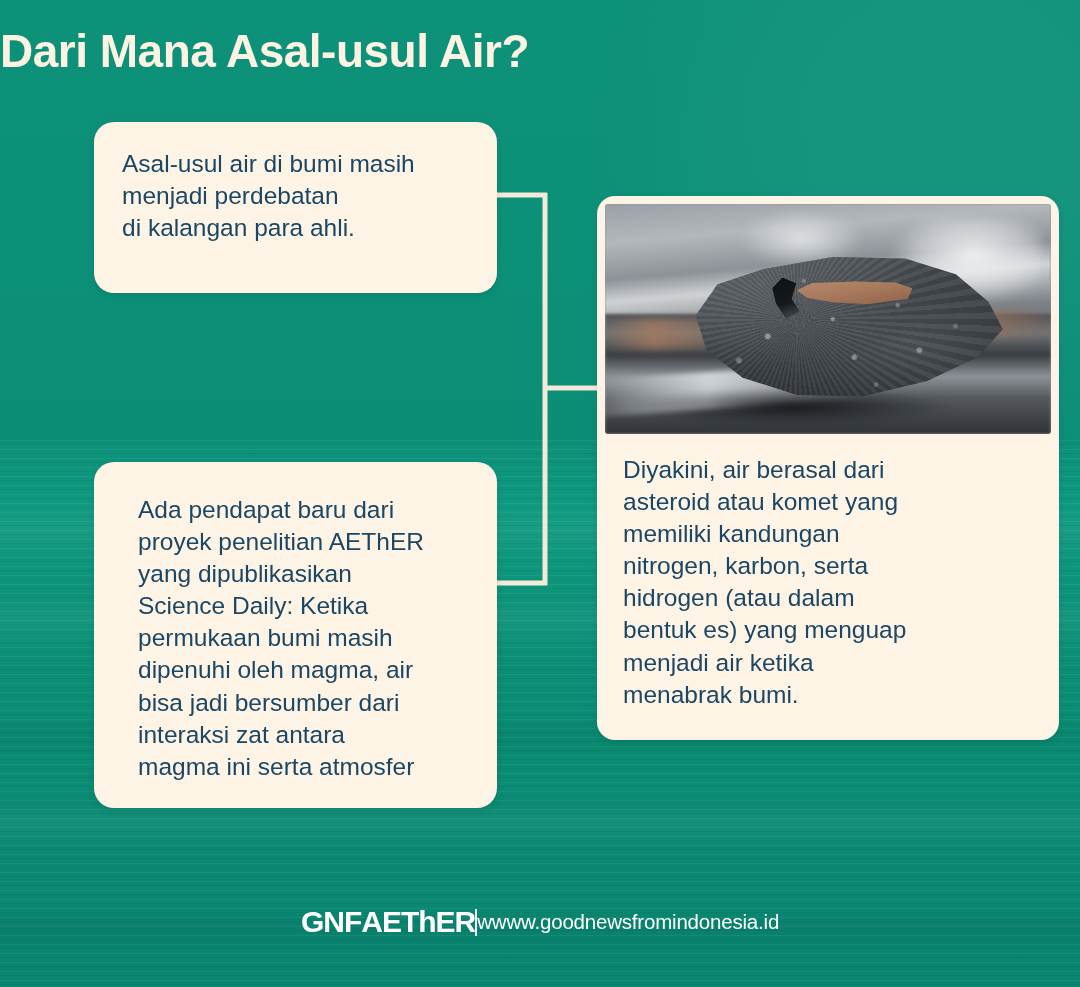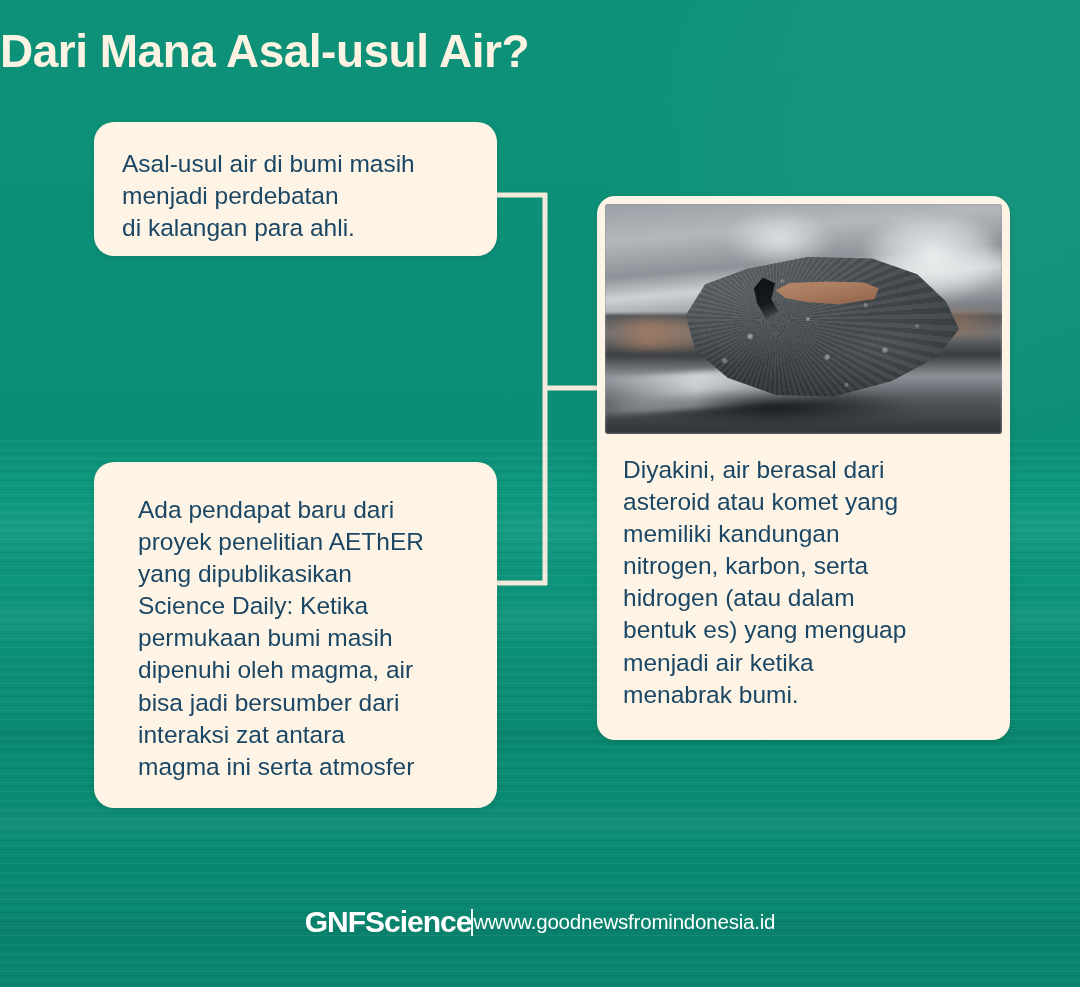--- a/index.html
+++ b/index.html
@@ -55,25 +55,25 @@
   
   .card {
     position:absolute;
     background:#fdf4e6;
     border-radius:20px;
     box-shadow:0 2px 7px rgba(0,0,0,0.10);
     color:#1b4664;
   }
   .card-text { font-size:24.5px; line-height:1.31; font-weight:normal; white-space:pre-line; }
 
-  #card-intro { left:94px; top:122px; width:403px; height:134px; padding:26px 28px 0 28px; }
+  #card-intro { left:94px; top:122px; width:403px; height:171px; padding:26px 28px 0 28px; }
   #card-aether { left:94px; top:462px; width:403px; height:346px; padding:32px 28px 0 44px; }
 
   #card-asteroid {
-    left:597px; top:196px; width:413px; height:544px;
+    left:597px; top:196px; width:462px; height:544px;
     padding:8px 8px 0 8px; border-radius:18px;
   }
   #card-asteroid .photo-frame { width:100%; height:230px; border-radius:3px; overflow:hidden; position:relative; }
   #card-asteroid .body { padding:20px 18px 0 18px; }
 
   
   .photo { position:absolute; inset:0; overflow:hidden; background:#8e9399; }
   .ph-sky {
     position:absolute; left:0; right:0; top:0; height:52%;
     background:linear-gradient(175deg,#9aa0a6 0%, #b4b8bc 25%, #8d9298 48%, #cfd2d4 62%, #7e848a 85%, #6b7075 100%);
@@ -225,17 +225,17 @@
 hidrogen (atau dalam
 bentuk es) yang menguap
 menjadi air ketika
 menabrak bumi.</div>
   </div>
 </div>
 
 <div class="footer">
   <div class="brand">
     <span class="brand-gnf">GNF</span>
-    <span class="brand-insight">Science</span>
+    <span class="brand-insight">AEThER</span>
   </div>
   <div class="footer-divider"></div>
   <div class="footer-url">wwww.goodnewsfromindonesia.id</div>
 </div>
 
 </body></html>

